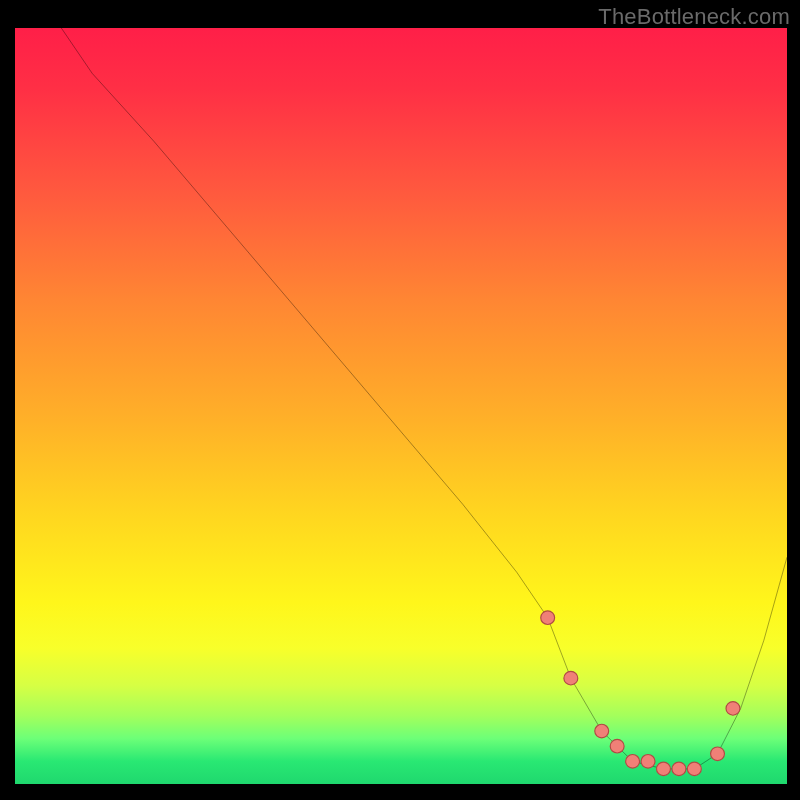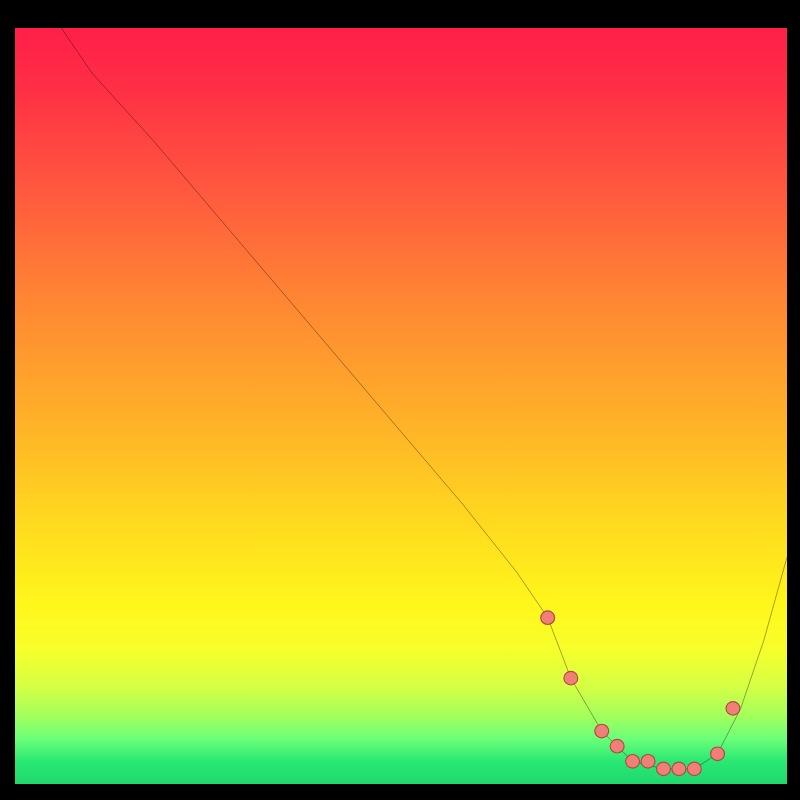--- a/index.html
+++ b/index.html
@@ -58,20 +58,21 @@
     inset: 0;
     width: 100%;
     height: 100%;
   }
 </style>
 </head>
 <body>
 
 <div class="frame">
 
+  <div class="watermark">TheBottleneck.com</div>
 
   <div class="plot-wrap">
     <div class="plot-bg"></div>
 
     <svg class="curve" viewBox="0 0 100 100" preserveAspectRatio="none">
       <g>
         <path id="curve-path" fill="none" stroke="#000" stroke-width="0.35" vector-effect="non-scaling-stroke" d="M0.00 -4.00 L6.00 0.00 L10.00 6.00 L18.00 15.00 L28.00 27.00 L38.00 39.00 L48.00 51.00 L58.00 63.00 L65.00 72.00 L69.00 78.00 L72.00 86.00 L76.00 93.00 L80.00 97.00 L84.00 98.00 L88.00 98.00 L91.00 96.00 L94.00 90.00 L97.00 81.00 L100.00 70.00"></path>
       </g>
       <g id="marker-group">
           <circle cx="69.00" cy="78.00" r="0.9" fill="#f08077" stroke="#b04a44" stroke-width="0.15"></circle>

